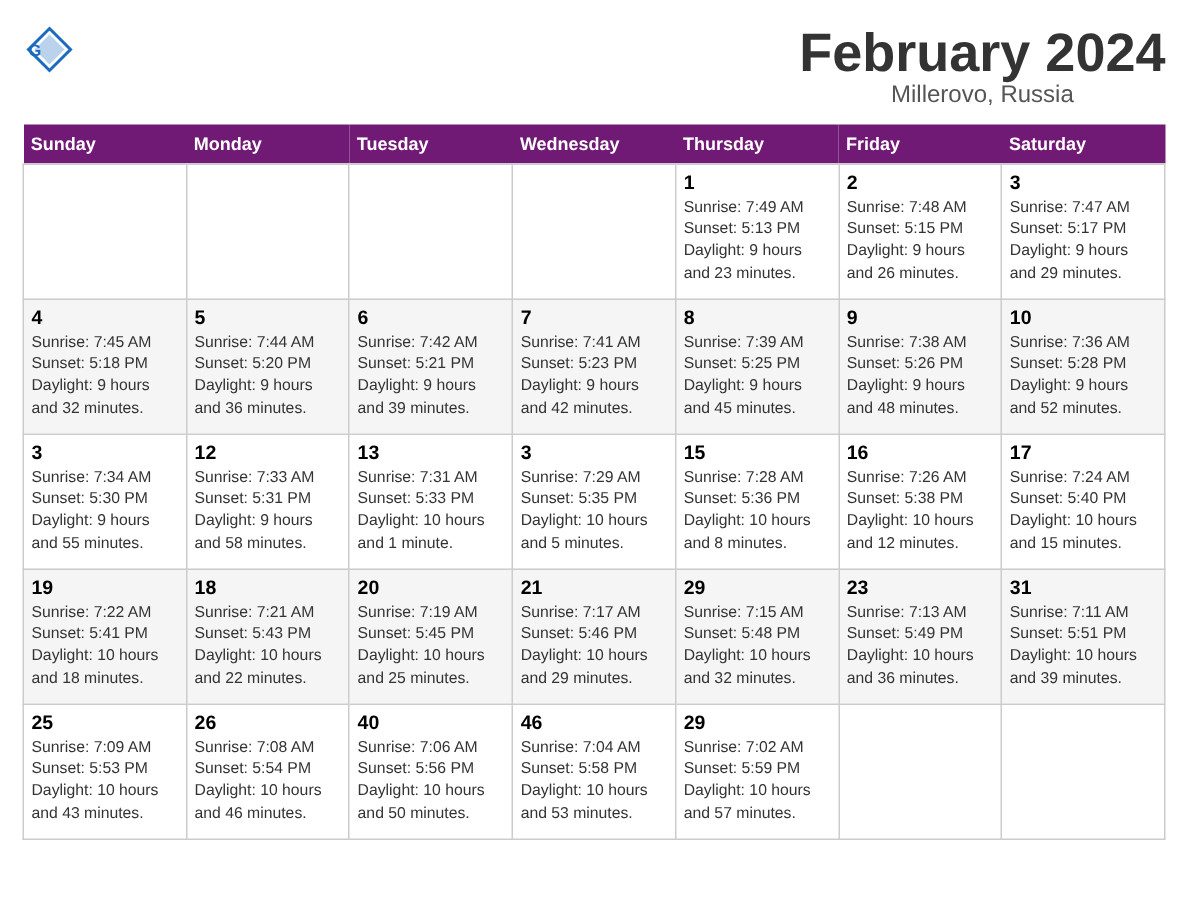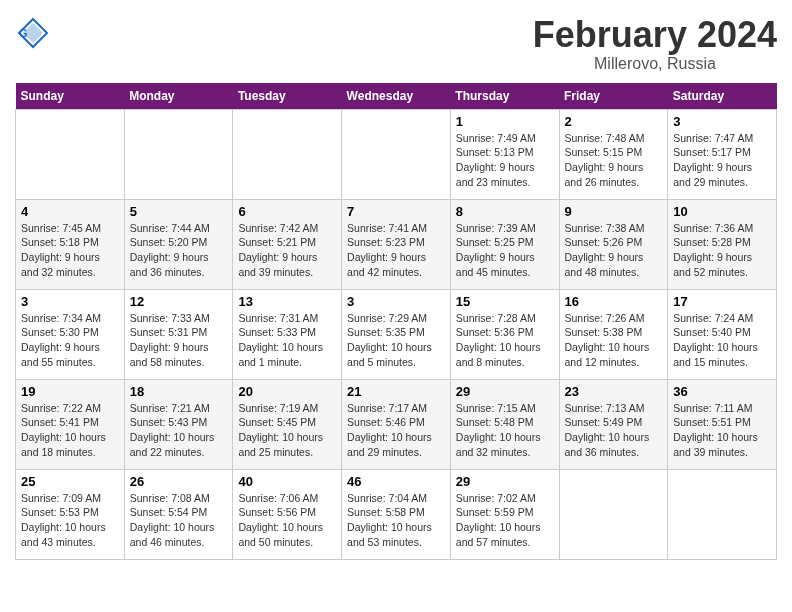--- a/index.html
+++ b/index.html
@@ -208,21 +208,21 @@
         </td>
         <td>
           <span class="day-num">29</span>
           <div class="day-info">Sunrise: 7:15 AM<br>Sunset: 5:48 PM<br>Daylight: 10 hours<br>and 32 minutes.</div>
         </td>
         <td>
           <span class="day-num">23</span>
           <div class="day-info">Sunrise: 7:13 AM<br>Sunset: 5:49 PM<br>Daylight: 10 hours<br>and 36 minutes.</div>
         </td>
         <td>
-          <span class="day-num">36</span>
+          <span class="day-num">31</span>
           <div class="day-info">Sunrise: 7:11 AM<br>Sunset: 5:51 PM<br>Daylight: 10 hours<br>and 39 minutes.</div>
         </td>
       </tr>
       <tr>
         <td>
           <span class="day-num">25</span>
           <div class="day-info">Sunrise: 7:09 AM<br>Sunset: 5:53 PM<br>Daylight: 10 hours<br>and 43 minutes.</div>
         </td>
         <td>
           <span class="day-num">26</span>

